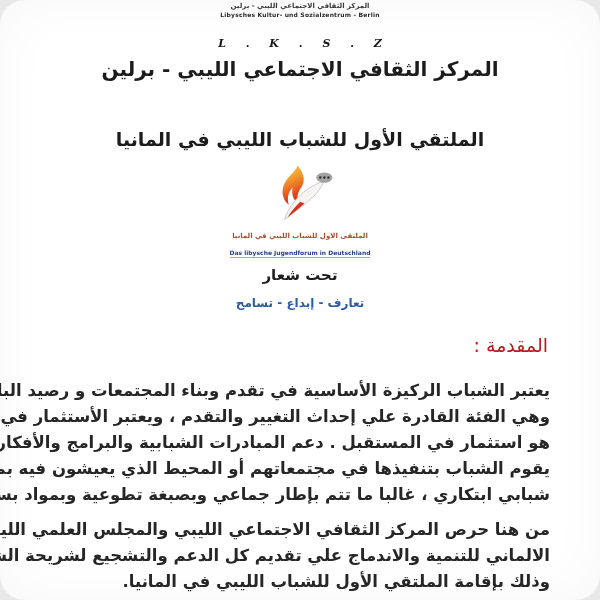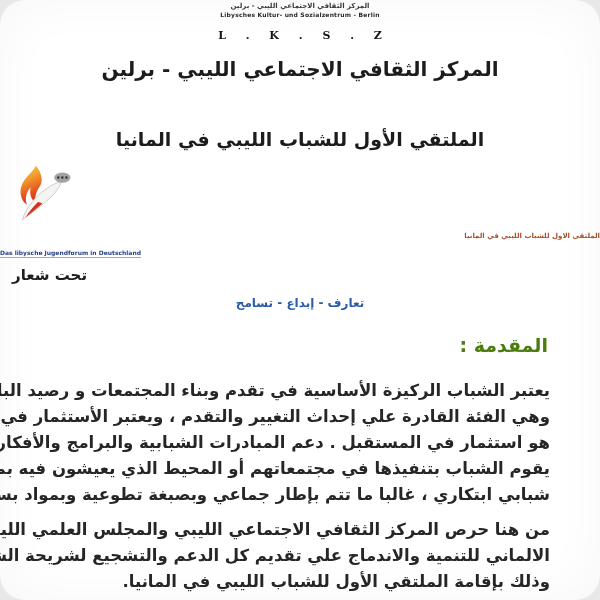--- a/index.html
+++ b/index.html
@@ -32,44 +32,46 @@
   }
   .lh-de {
     font-size: 6px;
     font-weight: 700;
     color: #2a2a2a;
     margin-top: 1px;
     letter-spacing: 0.2px;
   }
   .lh-abbr {
     font-family: "DejaVu Serif", serif;
+    font-style: italic;
     font-weight: 700;
     font-size: 11px;
     color: #151515;
     letter-spacing: 8px;
     padding-left: 8px; 
-    margin-top: 11px;
+    margin-top: 19px;
   }
 
   
   .doc-title {
     position: absolute;
     left: 0; width: 100%;
     text-align: center;
     direction: rtl;
     font-weight: 700;
     color: #1c1c1c;
   }
   .title-primary { top: 57px; font-size: 20px; }
   .title-event   { top: 128px; font-size: 19px; }
 
   
   .logo-block {
     position: absolute;
     top: 165px; left: 0; width: 100%;
+    text-align: center;
   }
   .logo-art { display: inline-block; }
   .logo-caption-ar {
     direction: rtl;
     font-size: 7px;
     font-weight: 700;
     color: #a8502c;
     margin-top: 1px;
     letter-spacing: 0.2px;
   }
@@ -80,45 +82,44 @@
     color: #27408b;
     border-bottom: 1px solid rgba(195,60,40,0.55);
     padding-bottom: 1px;
     margin-top: 1px;
   }
 
   
   .slogan-label {
     position: absolute;
     top: 266px; left: 0; width: 100%;
-    text-align: left;
+    text-align: center;
     direction: rtl;
     font-size: 15px;
     font-weight: 700;
     color: #1d1d1d;
-    padding-left: 12px;
   }
   .slogan-text {
     position: absolute;
     top: 296px; left: 0; width: 100%;
     text-align: center;
     direction: rtl;
     font-size: 12px;
     font-weight: 700;
     color: #2b5ca8;
   }
 
   
   .intro-heading {
     position: absolute;
     top: 334px; right: 52px;
     direction: rtl;
     font-size: 19px;
-    font-weight: 700;
-    color: #4d7c0f;
+    font-weight: 400;
+    color: #b91c1c;
     text-align: right;
   }
   .body-text {
     position: absolute;
     top: 378px; right: 50px; left: 30px;
     direction: rtl;
     text-align: right;
     font-size: 16.5px;
     font-weight: 700;
     color: #262626;

